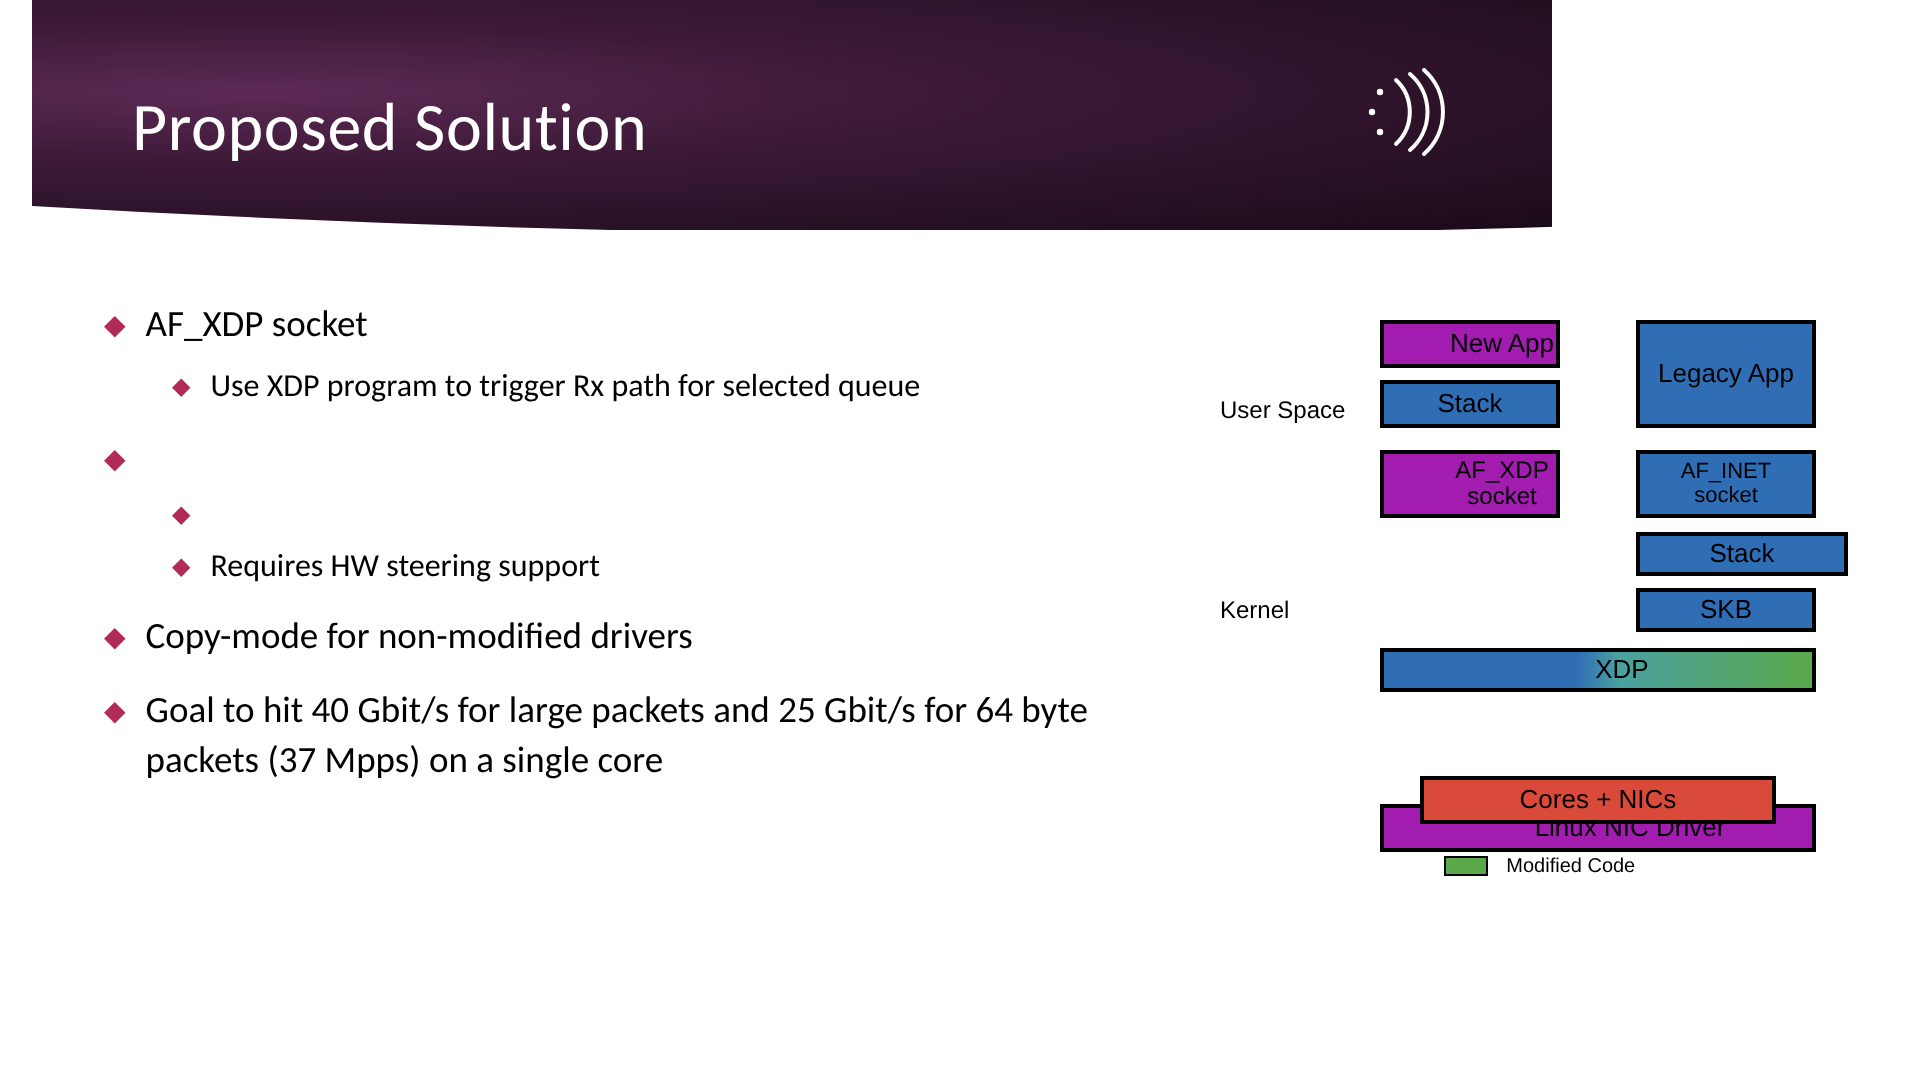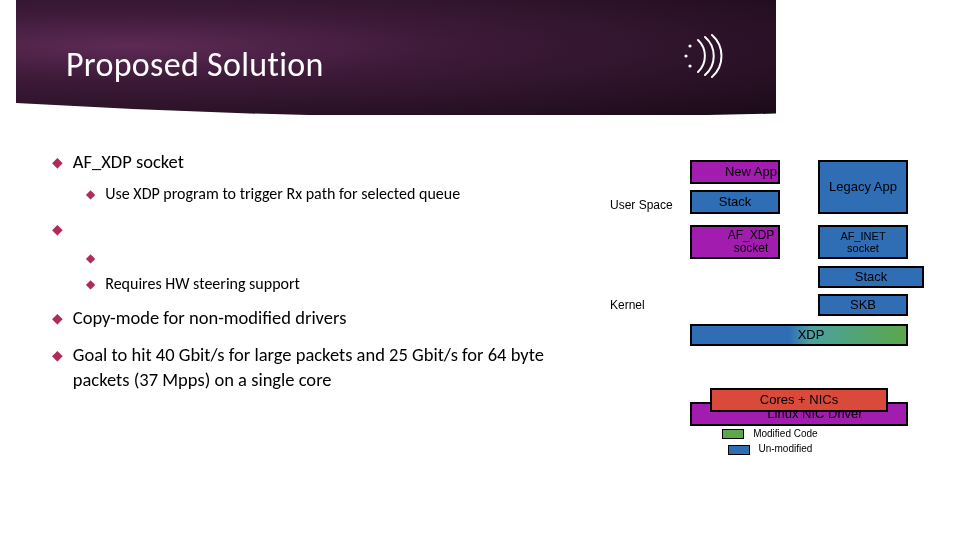--- a/index.html
+++ b/index.html
@@ -156,18 +156,14 @@
 
   <div class="box xdp" style="left:80px; top:164px; width:218px; height:22px;">XDP</div>
   <div class="box green" style="left:80px; top:194px; width:218px; height:24px;margin-top:48px;">Linux NIC Driver</div>
   <div class="box cores" style="left:100px; top:228px; width:178px; height:24px;">Cores + NICs</div>
 
   <div class="legend" style="top:264px;">
     <div class="row">
       <span class="sw" style="background:#5aa84a;"></span>
       <span>Modified Code</span>
     </div>
-    <div class="row">
-      <span class="sw" style="background:#2f6db5;"></span>
-      <span>Un-modified</span>
-    </div>
   </div>
 </div>
 
 </body></html>

